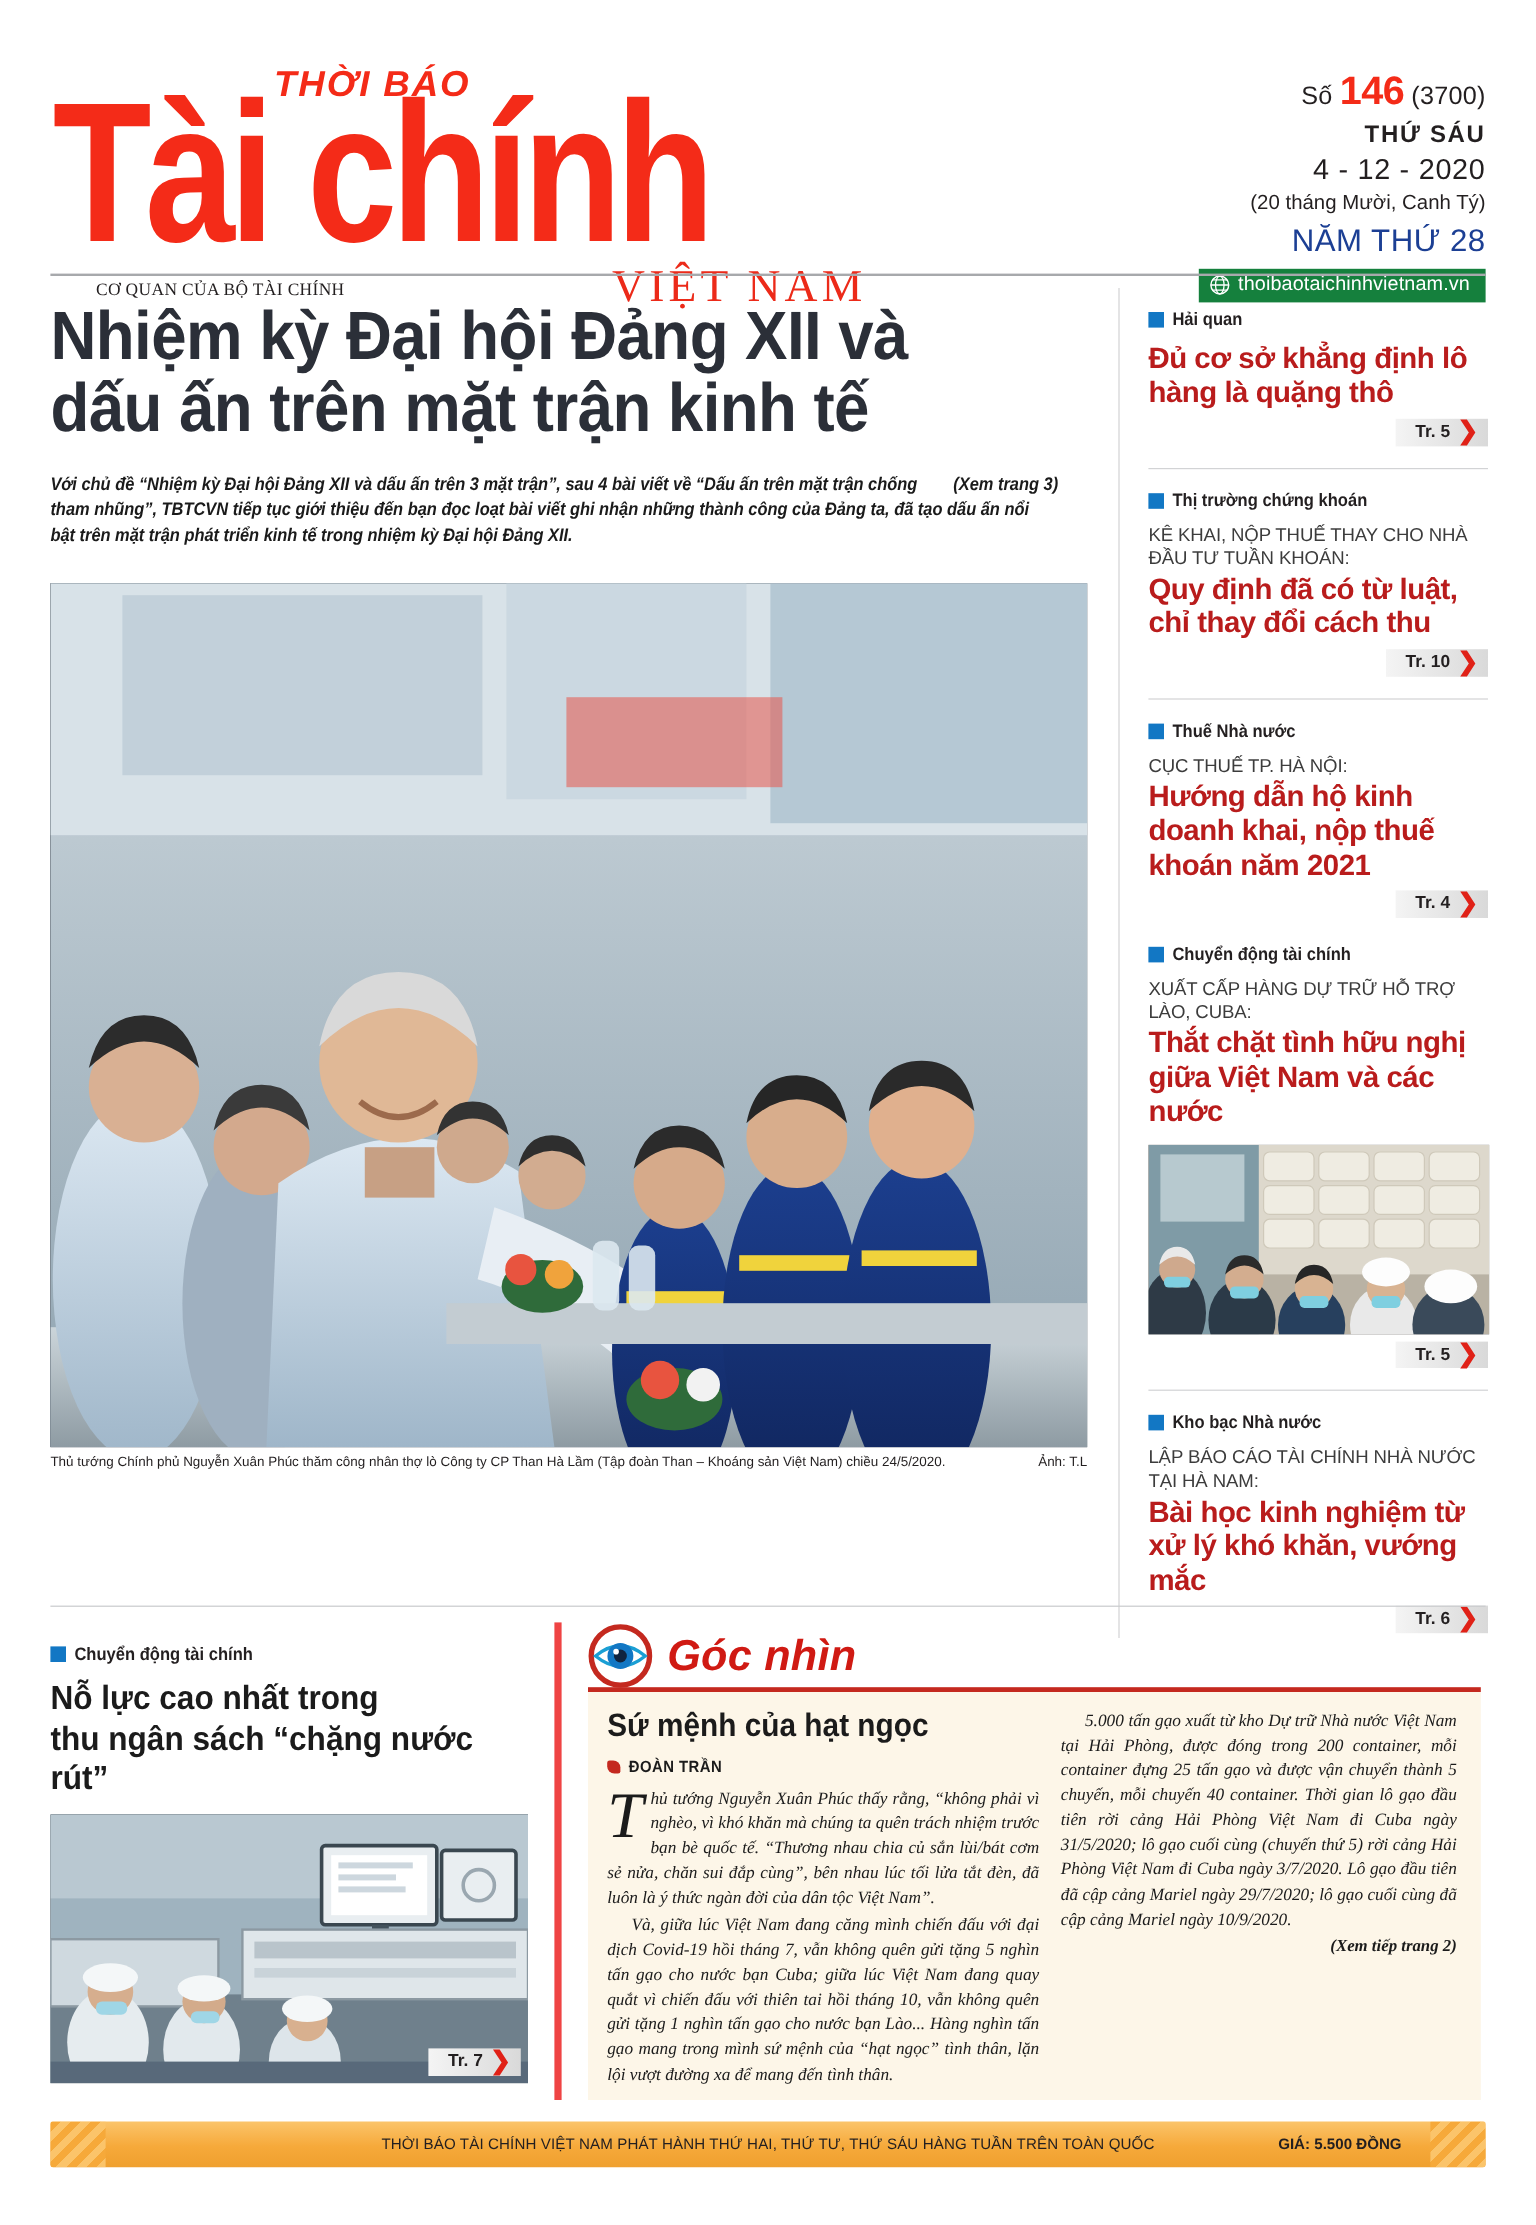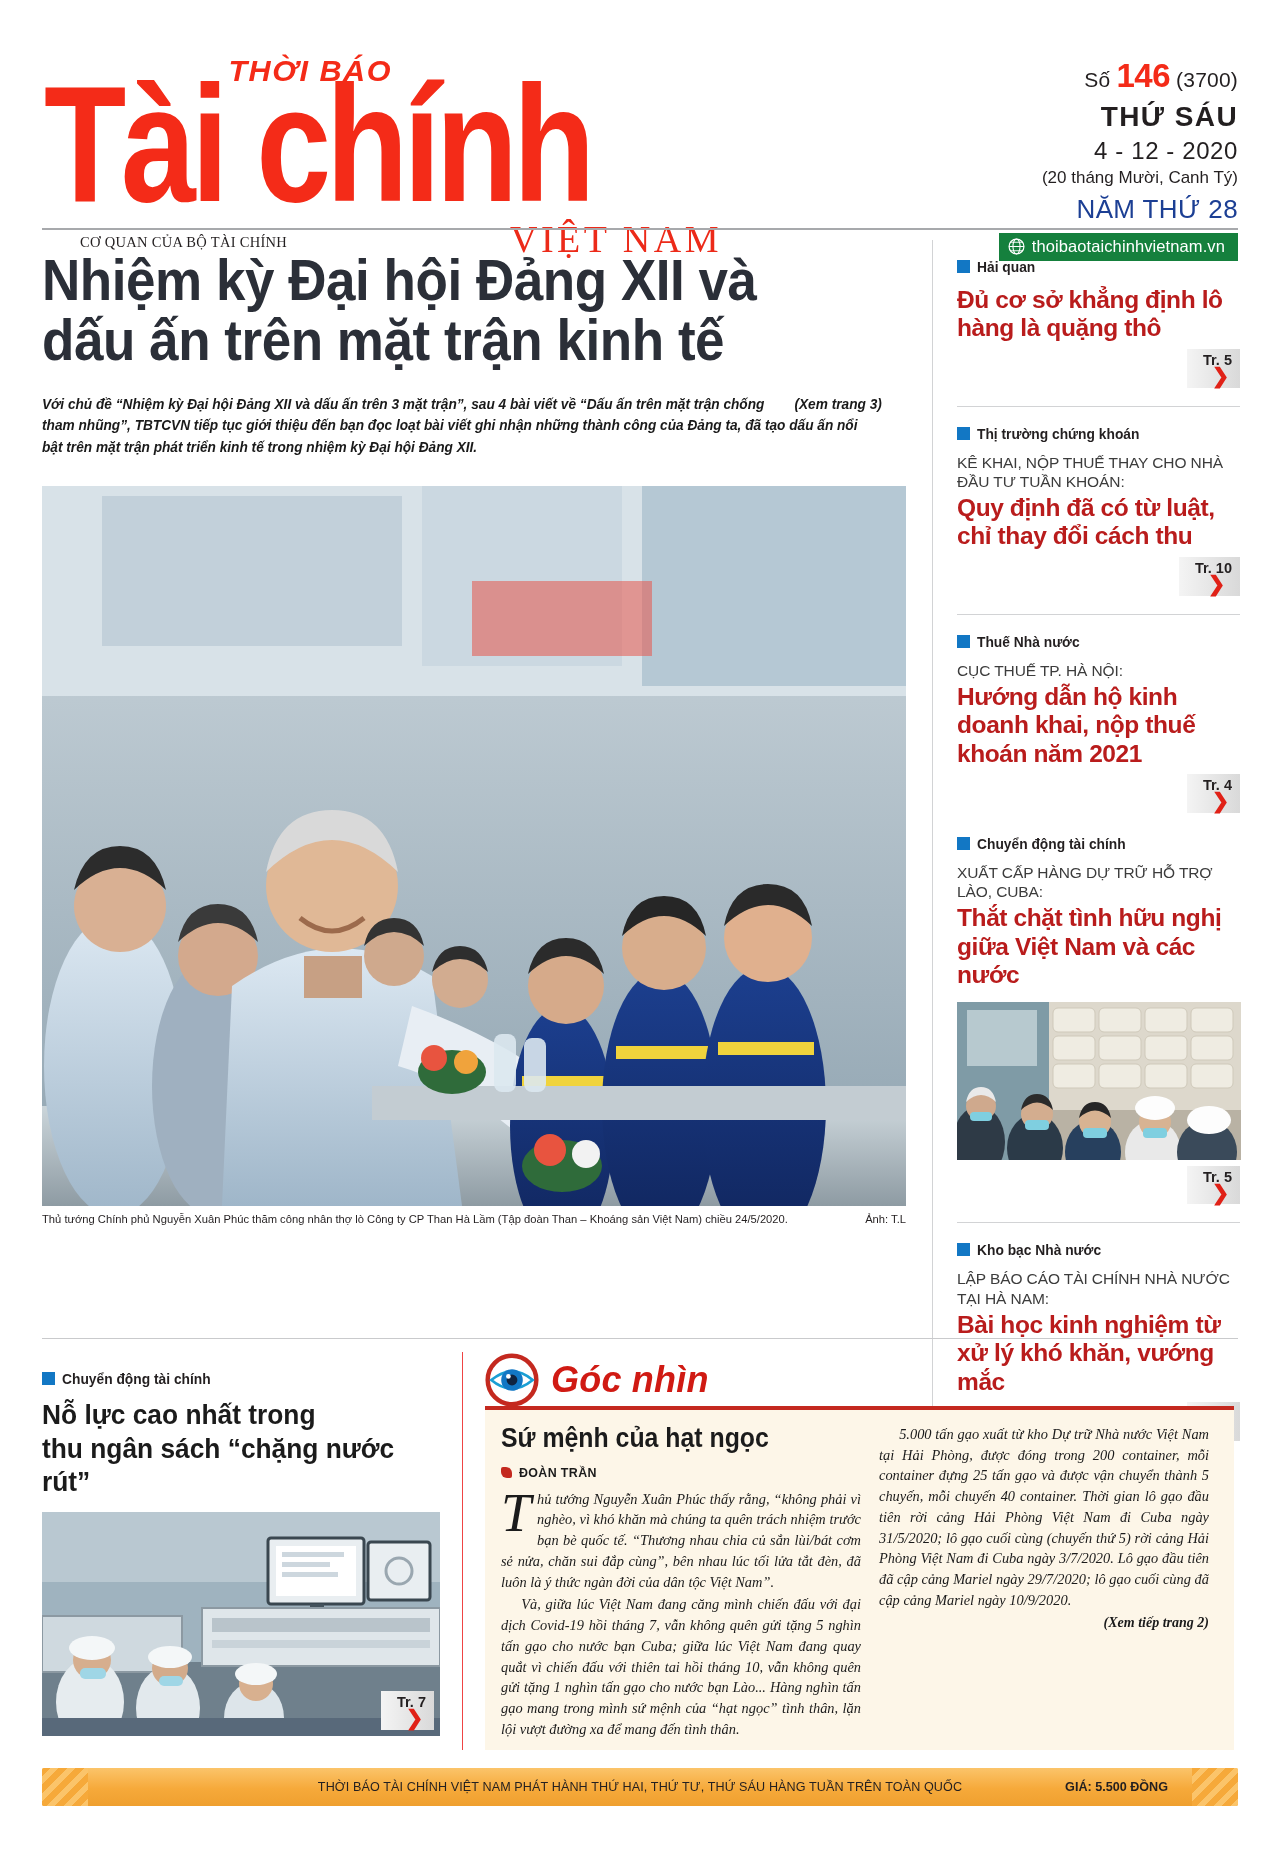--- a/index.html
+++ b/index.html
@@ -40,21 +40,21 @@
     position: absolute; left: 466px; top: 183px;
     font-family: "Liberation Serif", serif;
     font-weight: 400; font-size: 38px; letter-spacing: 3.5px;
     color: #ec2a19;
   }
 
   .issue-block { position: absolute; right: 42px; top: 57px; text-align: right; width: 420px; }
   .issue-no { font-size: 21px; color: #231f20; font-weight: 400; letter-spacing:.2px; }
   .issue-no .num { font-size: 33px; font-weight: 700; color: #f42b18; letter-spacing: -.5px; }
   .issue-no .paren { font-size: 21px; color:#231f20; }
-  .issue-day { font-size: 28px; font-weight: 700; color:#231f20; letter-spacing: 1.4px; margin-top: 6px; }
+  .issue-day { font-size: 20px; font-weight: 700; color:#231f20; letter-spacing: 1.4px; margin-top: 6px; }
   .issue-date { font-size: 24px; color:#231f20; margin-top: 4px; letter-spacing: .6px; }
   .issue-lunar { font-size: 17px; color:#231f20; margin-top: 3px; }
   .issue-year { font-size: 26px; font-weight: 400; color:#1c3f94; margin-top: 6px; letter-spacing:.4px; }
   .weblink {
     display:inline-flex; align-items:center; gap:7px;
     background:#15803d; color:#fff; font-size:16.5px;
     padding: 4px 13px 5px 9px; margin-top: 8px; letter-spacing: .1px;
   }
   .globe { width:17px; height:17px; flex:0 0 17px; }
 
@@ -106,35 +106,35 @@
   }
   .sb-head {
     font-size:24.5px; font-weight:700; color:#b91c1c; line-height:1.16;
     margin-top: 3px; letter-spacing:-.4px;
   }
   .trref-row { display:flex; justify-content:flex-end; margin-top: 6px; }
   .trref {
     display:inline-flex; align-items:center;
     background: linear-gradient(to right,#f4f4f4,#d9d9d9);
     font-size:14.5px; font-weight:700; color:#231f20;
-    padding: 3px 8px 3px 16px; position:relative;flex-direction:column;
+    padding: 3px 8px 3px 16px; position:relative;
   }
   .trref .arrow {
     display:inline-block; margin-left:6px; color:#e02117;
     font-size:21px; line-height:.8; font-weight:700;
   }
   .sb-photo { width: 284px; height: 158px; margin-top: 12px; position:relative; overflow:hidden; background:#888; }
   .sb-divider { height:1px; background:#d2d3d5; margin: 14px 0 0; }
 
   
   .bottom { position:absolute; left:42px; top:1338px; right:42px; }
   .brule { height:1px; background:#c9cacc; }
   .bcols { display:flex; margin-top:13px; }
   .bl { width: 420px; padding-right: 22px; }
-  .br { width: 772px; border-left:1px solid #ef4444; padding-left: 22px; position:relative; }
+  .br { width: 772px; border-left:6px solid #ef4444; padding-left: 22px; position:relative; }
 
   .b-head {
     font-family:"Liberation Sans", sans-serif;
     font-weight:700; font-size:28px; line-height:1.2; color:#1b1b1b;
     margin-top: 9px; transform: scaleX(0.94); transform-origin:left top;
   }
   .b-photo { margin-top: 13px; width: 398px; height: 224px; position:relative; overflow:hidden; background:#4a5a66; }
 
   
   .gn-header { display:flex; align-items:center; gap:12px; height: 56px; }

